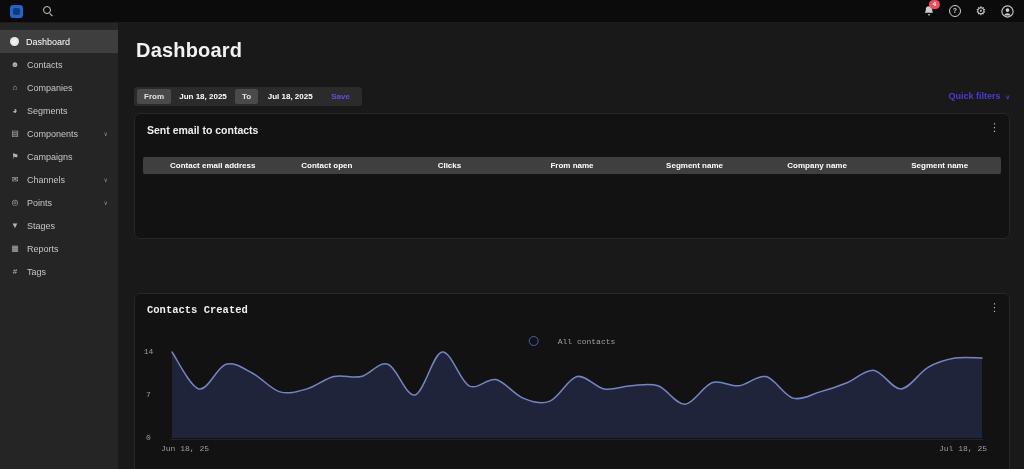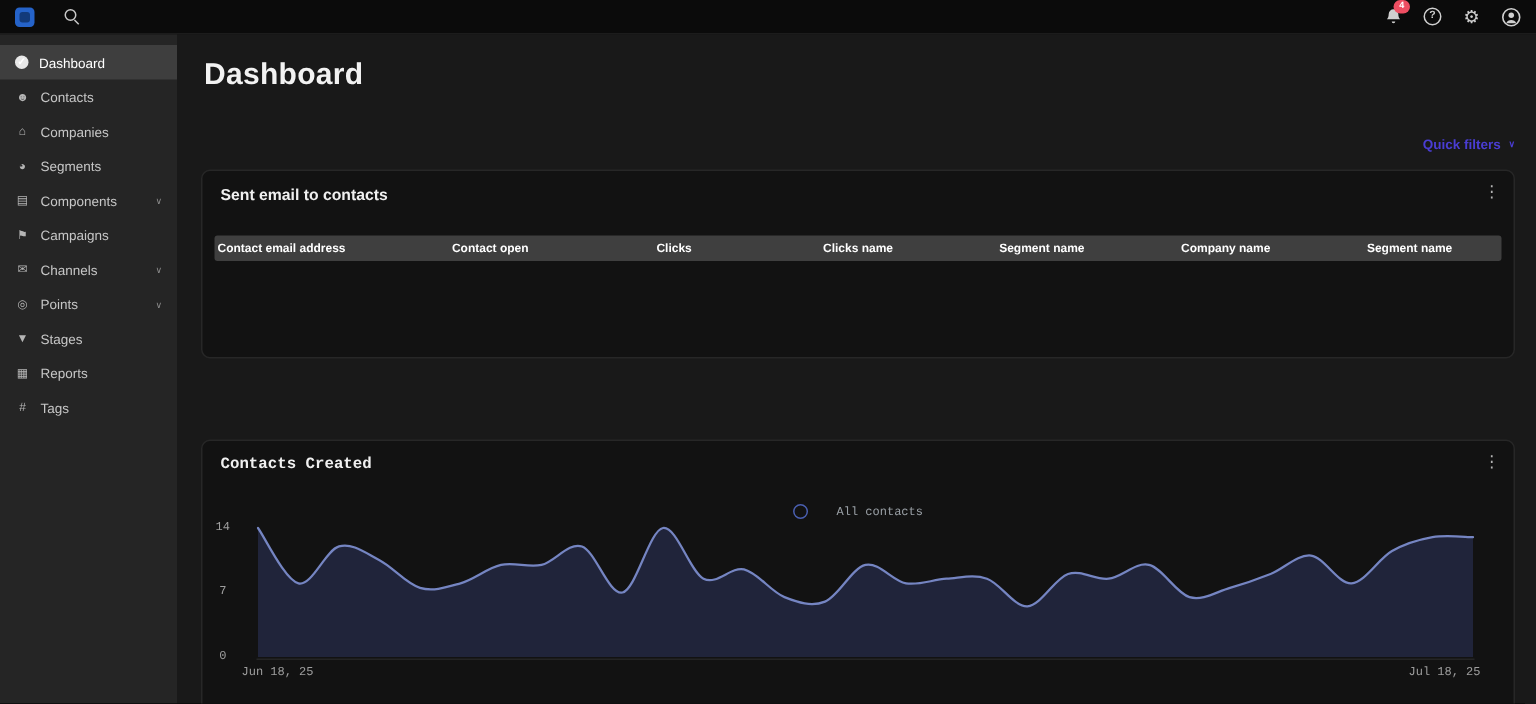--- a/index.html
+++ b/index.html
@@ -72,21 +72,21 @@
   .widget-email{top:90px;height:126px;}
   .widget-chart{top:270px;height:218px;font-family:Liberation Mono, monospace;}
   .widget-title{position:absolute;left:12px;top:10px;font-size:10.5px;font-weight:bold;
         color:#f0f0f0;}
   .kebab{position:absolute;right:9px;top:7px;font-size:11px;color:#b5b5b5;cursor:pointer;}
 
   .table-header{position:absolute;left:8px;right:8px;top:43px;height:17px;background:#3f3f3f;
         border-radius:2px;display:grid;grid-template-columns:repeat(7,1fr);align-items:center;}
   .th{font-size:8px;font-weight:bold;color:#fff;text-align:center;white-space:nowrap;
         overflow:hidden;}
-  .th-first{text-align:left;padding-left:2px;}
+  .th-first{text-align:left;padding-left:27px;}
   .table-body{position:absolute;left:8px;right:8px;top:60px;bottom:8px;}
 
   
   .legend{position:absolute;left:50%;top:42px;transform:translateX(-50%);display:flex;
         align-items:center;gap:19px;cursor:pointer;}
   .legend-swatch{width:8px;height:8px;border:1.6px solid #4a5fb0;border-radius:50%;}
   .legend-label{font-size:8px;color:#9aa0a6;}
   .ytick{position:absolute;left:0;width:27px;text-align:center;font-size:8px;color:#9e9e9e;}
   .yt14{top:53px;} .yt7{top:96px;} .yt0{top:139px;}
   .chart-svg{position:absolute;left:36px;top:52px;width:812px;height:93px;display:block;}
@@ -184,34 +184,41 @@
       <span class="side-icon">#</span>
       <span class="side-label">Tags</span>
 
     </div>
     </nav>
 
   <div class="main">
     <h1 class="page-title">Dashboard</h1>
 
 
+    <div class="filter-bar">
+      <span class="chip">From</span>
+      <span class="date-input">Jun 18, 2025</span>
+      <span class="chip">To</span>
+      <span class="date-input">Jul 18, 2025</span>
+      <span class="save-link">Save</span>
+    </div>
 
     <div class="quick-filters">
       <span>Quick filters</span>
       <span class="qf-chev">∨</span>
     </div>
 
     <section class="widget widget-email">
       <div class="widget-title">Sent email to contacts</div>
       <div class="kebab">⋮</div>
       <div class="table-header" id="email-table-header">
           <div class="th th-first">Contact email address</div>
           <div class="th">Contact open</div>
           <div class="th">Clicks</div>
-          <div class="th">Clicks name</div>
+          <div class="th">From name</div>
           <div class="th">Segment name</div>
           <div class="th">Company name</div>
           <div class="th">Segment name</div>
         </div>
       <div class="table-body"></div>
     </section>
 
     <section class="widget widget-chart">
       <div class="widget-title">Contacts Created</div>
       <div class="kebab">⋮</div>

